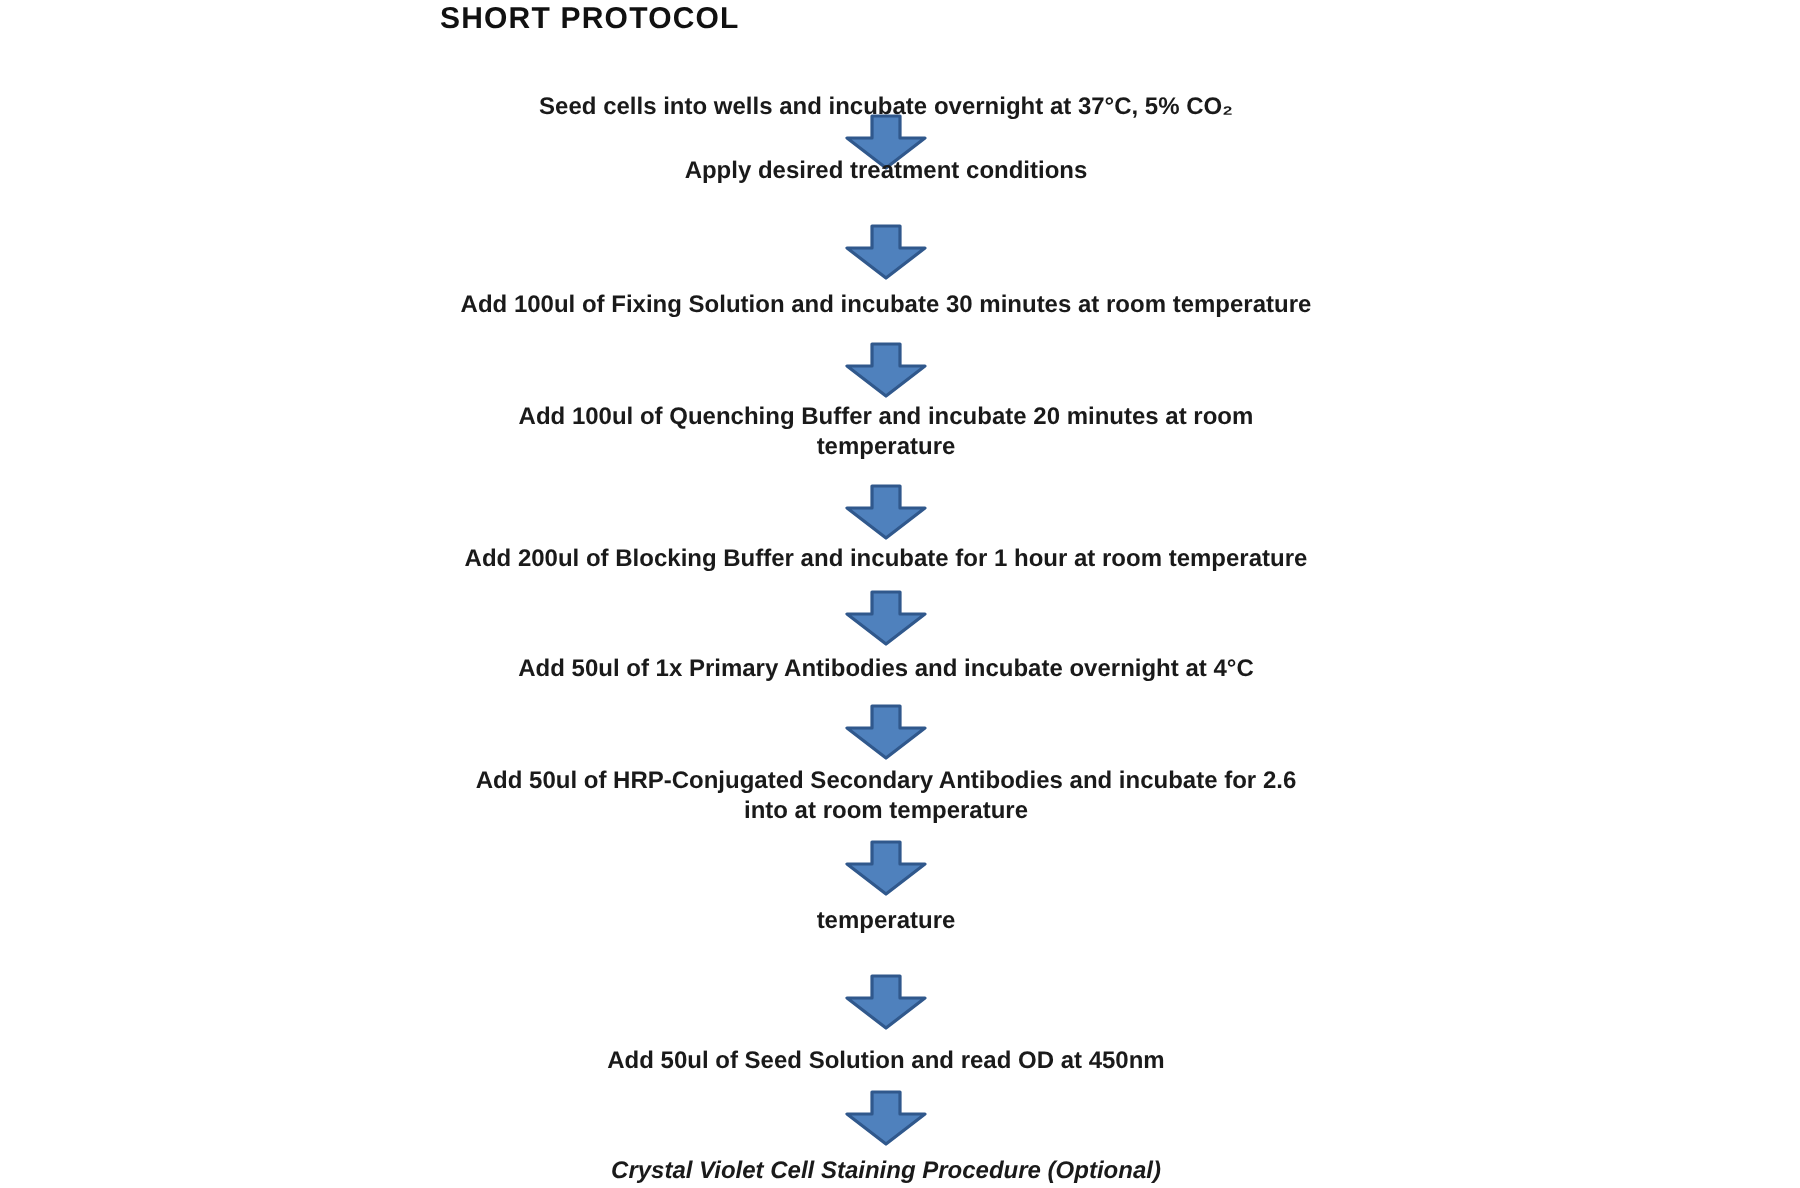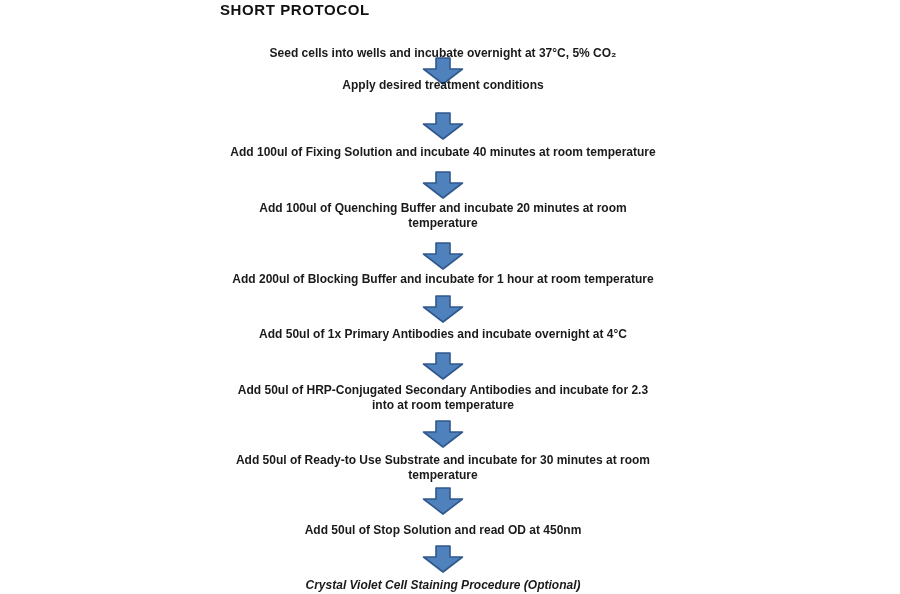--- a/index.html
+++ b/index.html
@@ -58,21 +58,21 @@
       <svg class="arrow" viewBox="0 0 42 28" style="top: 57px;">
         <polygon points="14,1 28,1 28,12 40.5,12 21,27 1.5,12 14,12" fill="#4f81bd" stroke="#30588c" stroke-width="1.6" stroke-linejoin="round"></polygon>
       </svg>
       <div class="step" style="top: 78px;">
         <div class="line">Apply desired treatment conditions</div>
       </div>
       <svg class="arrow" viewBox="0 0 42 28" style="top: 112px;">
         <polygon points="14,1 28,1 28,12 40.5,12 21,27 1.5,12 14,12" fill="#4f81bd" stroke="#30588c" stroke-width="1.6" stroke-linejoin="round"></polygon>
       </svg>
       <div class="step" style="top: 145px;">
-        <div class="line">Add 100ul of Fixing Solution and incubate 40 minutes at room temperature</div>
+        <div class="line">Add 100ul of Fixing Solution and incubate 30 minutes at room temperature</div>
       </div>
       <svg class="arrow" viewBox="0 0 42 28" style="top: 171px;">
         <polygon points="14,1 28,1 28,12 40.5,12 21,27 1.5,12 14,12" fill="#4f81bd" stroke="#30588c" stroke-width="1.6" stroke-linejoin="round"></polygon>
       </svg>
       <div class="step" style="top: 201px; text-align: center;">
         <div class="line">Add 100ul of Quenching Buffer and incubate 20 minutes at room</div>
         <div class="line">temperature</div>
       </div>
       <svg class="arrow" viewBox="0 0 42 28" style="top: 242px;">
         <polygon points="14,1 28,1 28,12 40.5,12 21,27 1.5,12 14,12" fill="#4f81bd" stroke="#30588c" stroke-width="1.6" stroke-linejoin="round"></polygon>
@@ -83,35 +83,34 @@
       <svg class="arrow" viewBox="0 0 42 28" style="top: 295px;">
         <polygon points="14,1 28,1 28,12 40.5,12 21,27 1.5,12 14,12" fill="#4f81bd" stroke="#30588c" stroke-width="1.6" stroke-linejoin="round"></polygon>
       </svg>
       <div class="step" style="top: 327px;">
         <div class="line">Add 50ul of 1x Primary Antibodies and incubate overnight at 4°C</div>
       </div>
       <svg class="arrow" viewBox="0 0 42 28" style="top: 352px;">
         <polygon points="14,1 28,1 28,12 40.5,12 21,27 1.5,12 14,12" fill="#4f81bd" stroke="#30588c" stroke-width="1.6" stroke-linejoin="round"></polygon>
       </svg>
       <div class="step" style="top: 383px;">
-        <div class="line">Add 50ul of HRP-Conjugated Secondary Antibodies and incubate for 2.3</div>
+        <div class="line">Add 50ul of HRP-Conjugated Secondary Antibodies and incubate for 2.6</div>
         <div class="line">into at room temperature</div>
       </div>
       <svg class="arrow" viewBox="0 0 42 28" style="top: 420px;">
         <polygon points="14,1 28,1 28,12 40.5,12 21,27 1.5,12 14,12" fill="#4f81bd" stroke="#30588c" stroke-width="1.6" stroke-linejoin="round"></polygon>
       </svg>
       <div class="step" style="top: 453px;">
-        <div class="line">Add 50ul of Ready-to Use Substrate and incubate for 30 minutes at room</div>
         <div class="line">temperature</div>
       </div>
       <svg class="arrow" viewBox="0 0 42 28" style="top: 487px;">
         <polygon points="14,1 28,1 28,12 40.5,12 21,27 1.5,12 14,12" fill="#4f81bd" stroke="#30588c" stroke-width="1.6" stroke-linejoin="round"></polygon>
       </svg>
       <div class="step" style="top: 523px;">
-        <div class="line">Add 50ul of Stop Solution and read OD at 450nm</div>
+        <div class="line">Add 50ul of Seed Solution and read OD at 450nm</div>
       </div>
       <svg class="arrow" viewBox="0 0 42 28" style="top: 545px;">
         <polygon points="14,1 28,1 28,12 40.5,12 21,27 1.5,12 14,12" fill="#4f81bd" stroke="#30588c" stroke-width="1.6" stroke-linejoin="round"></polygon>
       </svg>
       <div class="step" style="top: 578px; font-style: italic;">
         <div class="line">Crystal Violet Cell Staining Procedure (Optional)</div>
       </div>
     </div>
 </div>
 

